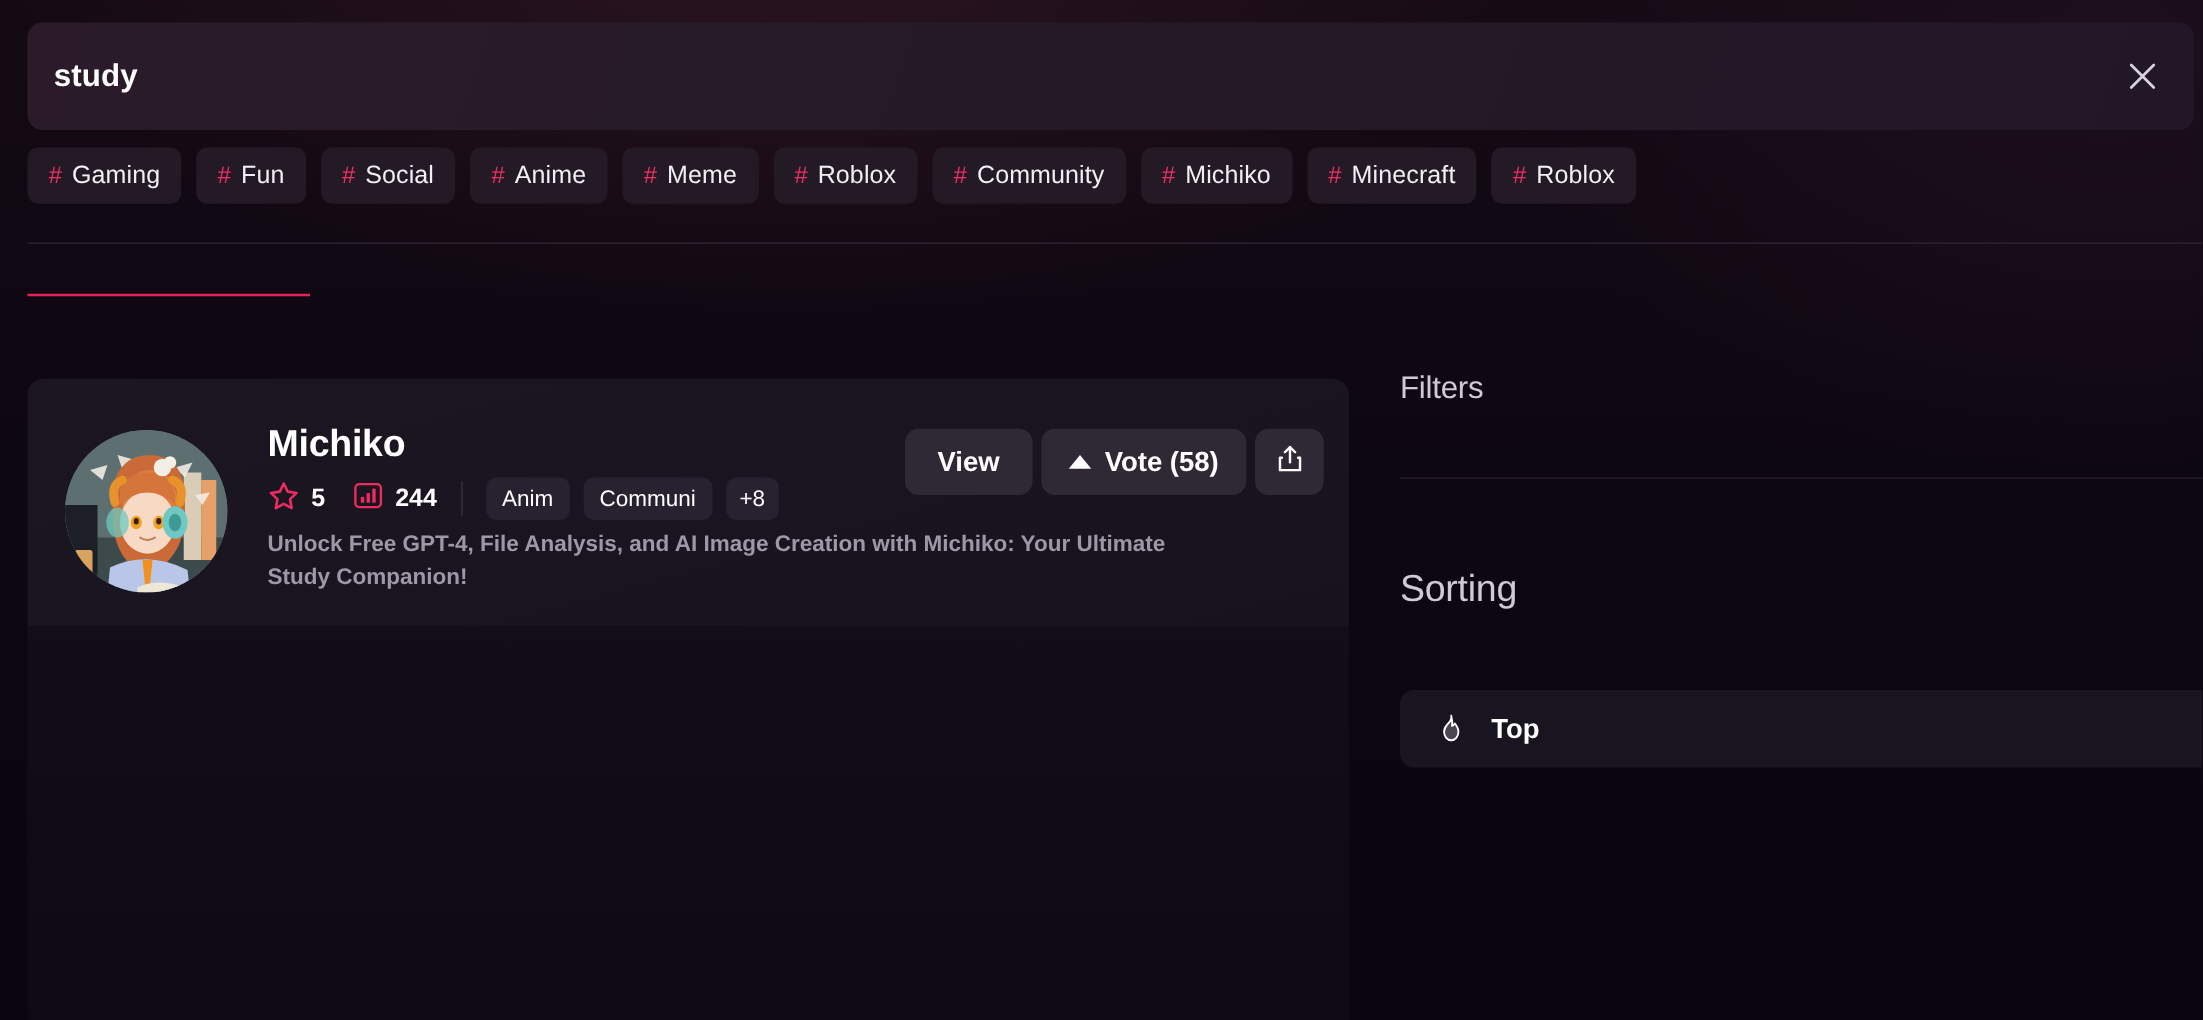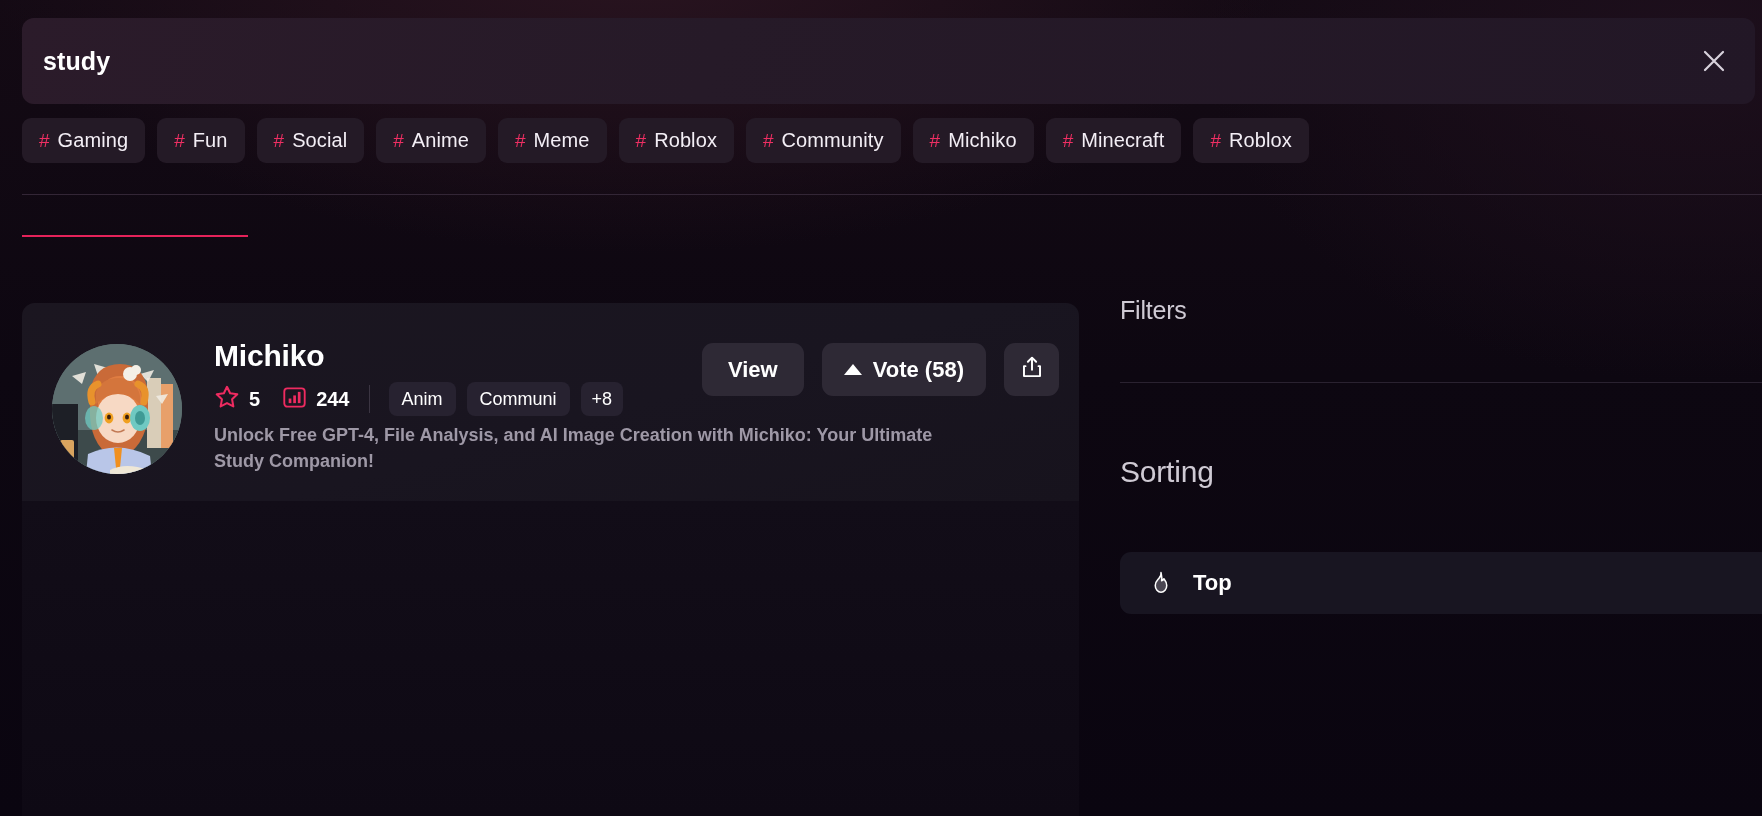--- a/index.html
+++ b/index.html
@@ -149,21 +149,21 @@
   .bot-desc {
     position: absolute; left: 192px; top: 120px;
     width: 760px;
     color: #9e98a6;
     font-size: 18px; font-weight: 700; line-height: 1.42;
   }
 
   
   .actions {
     position: absolute; right: 20px; top: 40px;
-    display: flex; align-items: center; gap: 18px;
+    display: flex; align-items: center; gap: 7px;
   }
   .btn {
     height: 53px; border-radius: 11px;
     background: #2e2935;
     border: none; cursor: pointer;
     display: flex; align-items: center; justify-content: center;
     color: #ffffff;
     font-family: "Liberation Sans", sans-serif;
     font-size: 22px; font-weight: 700;
     padding: 0 26px;

